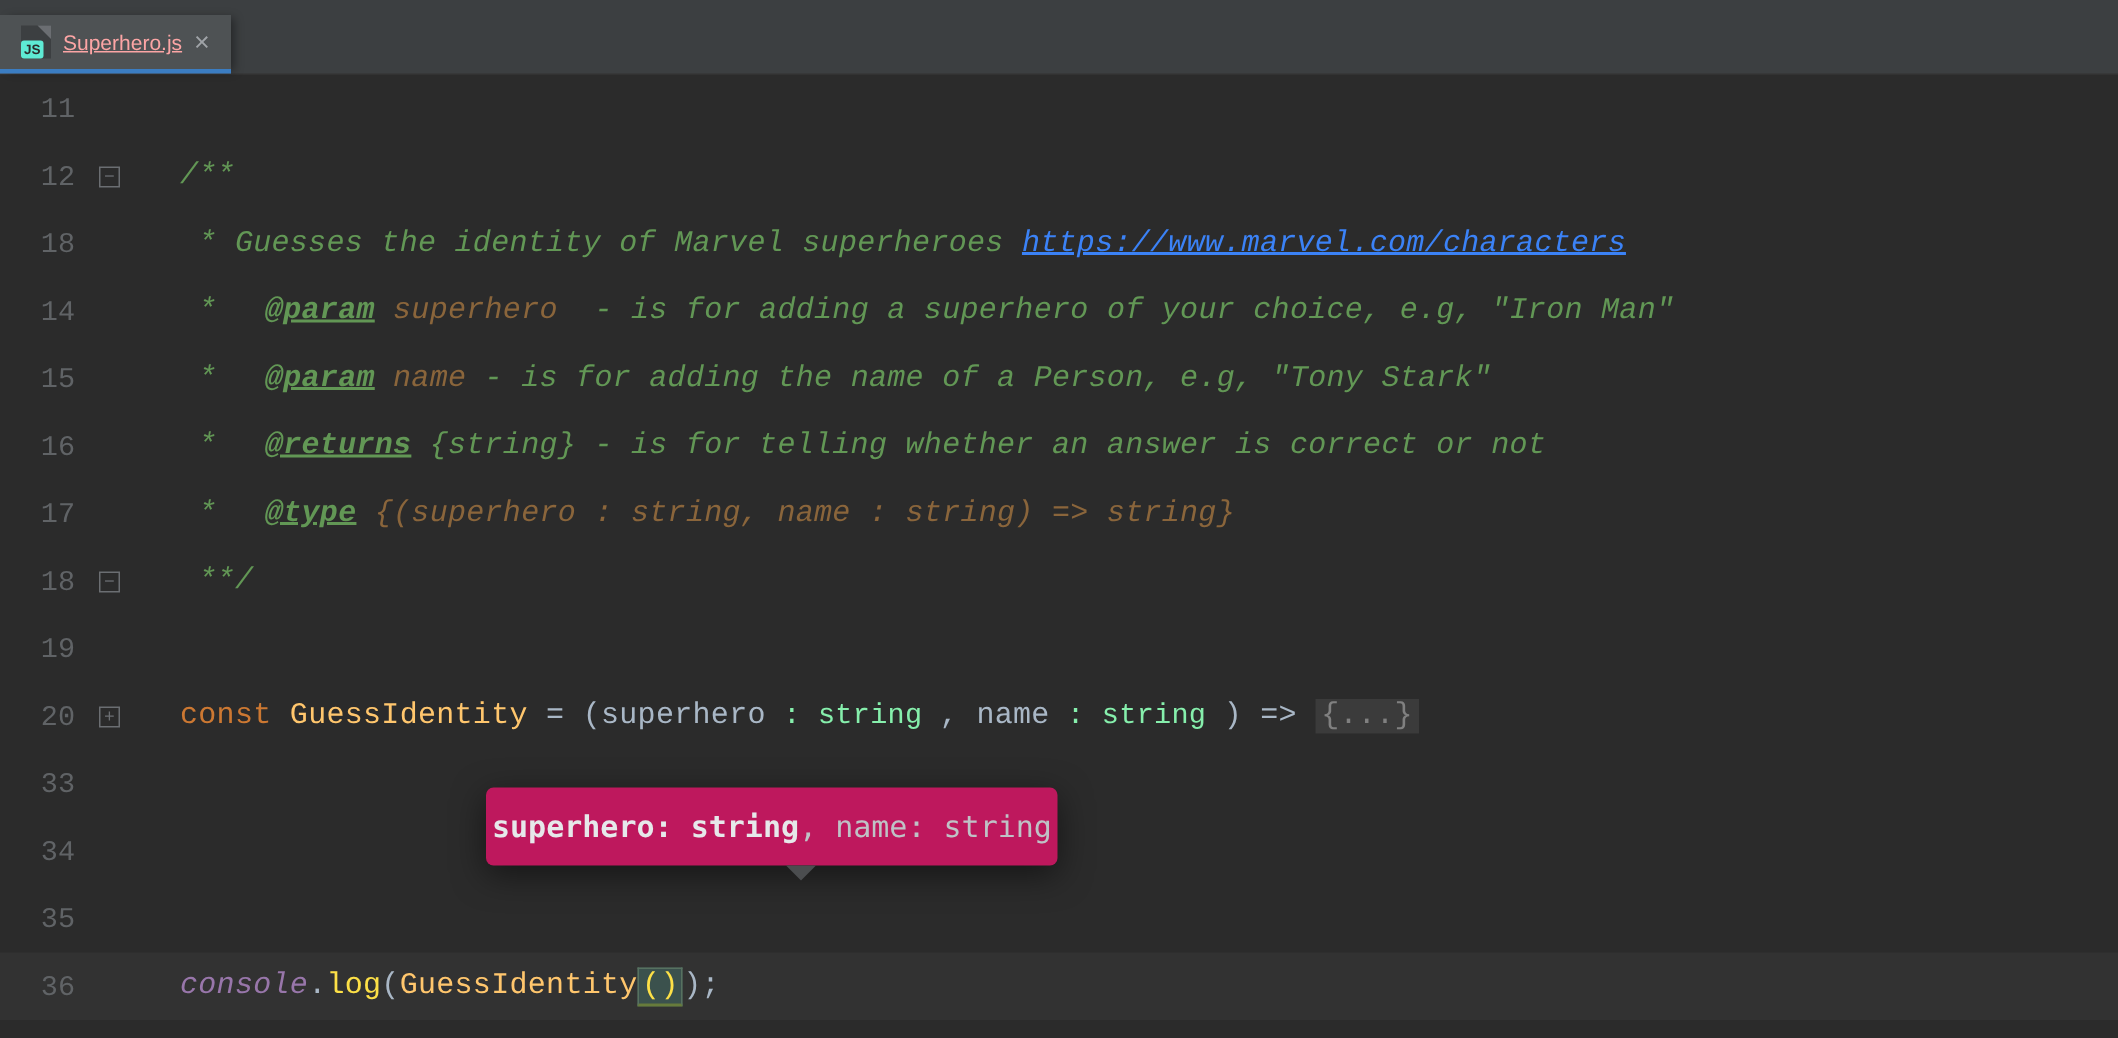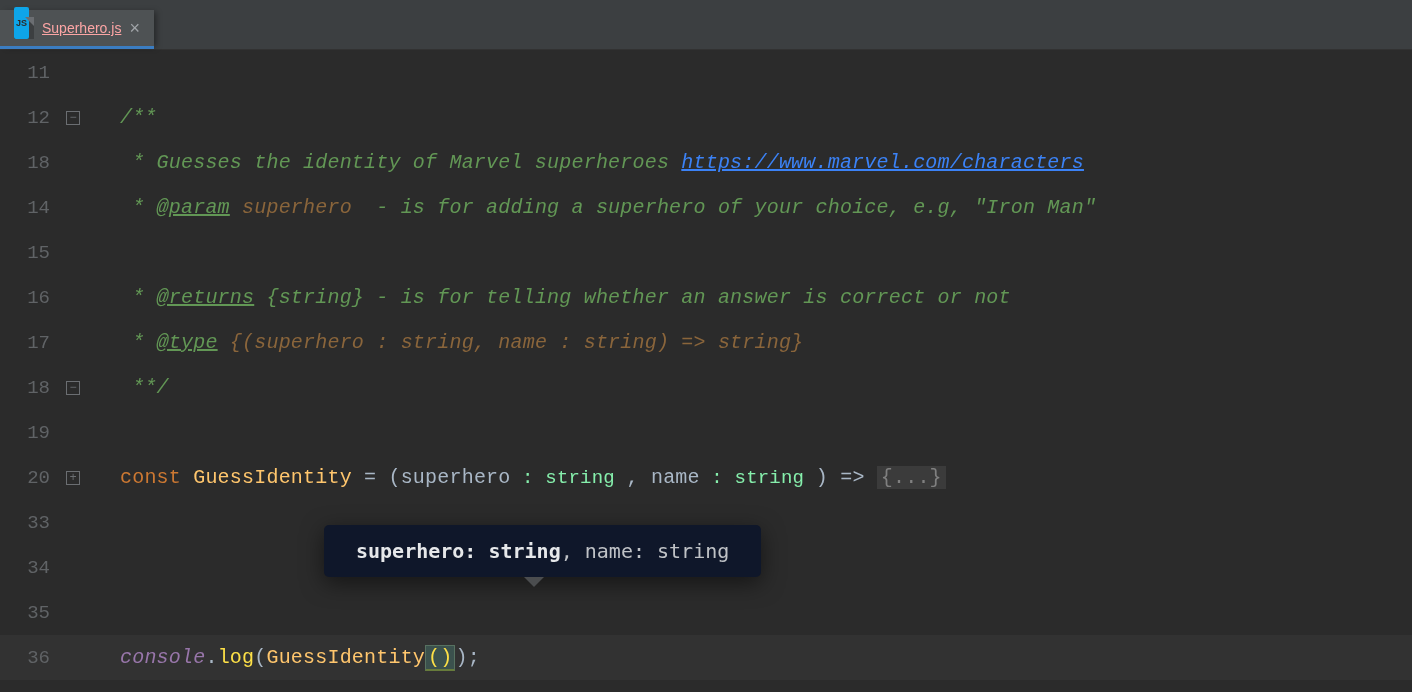--- a/index.html
+++ b/index.html
@@ -45,22 +45,22 @@
       font-size: 18px;
       font-family: sans-serif;
       cursor: pointer;
     }
     .js-icon {
       width: 20px; height: 22px; position: relative;
       background: #3c3f41;
       display: flex; align-items: flex-end; justify-content: flex-start;
     }
     .js-icon .badge {
-      font-size: 9px; background:#0ea5e9; color:#2b2b2b; font-weight:bold;
-      padding:11px 2px; border-radius:2px; font-family:sans-serif;
+      font-size: 9px; background:#5eead4; color:#2b2b2b; font-weight:bold;
+      padding:1px 2px; border-radius:2px; font-family:sans-serif;
     }
     .js-icon .dog {
       position:absolute; right:0; top:0; width:0; height:0;
       border-left:9px solid transparent; border-top:9px solid #6b6e72;
     }
 
     .editor {
       position: relative;
       height: calc(100% - 50px);
     }
@@ -93,45 +93,45 @@
     .content {
       flex: 1;
       white-space: pre;
       padding-left: 18px;
       letter-spacing: 0.2px;
       color:#a9b7c6;
     }
 
     .c-comment { color:#629755; font-style:italic; }
     .c-docstar { color:#629755; font-style:italic; }
-    .c-tag { color:#629755; font-style:italic; text-decoration: underline; font-weight:normal; }
+    .c-tag { color:#629755; font-style:italic; text-decoration: underline; font-weight:bold;margin-left:20px; }
     .c-link { color:#3b82f6; font-style:italic; text-decoration: underline; }
     .c-docparam { color:#8a653b; font-style:italic; }
     .c-doctype { color:#8a653b; font-style:italic; }
     .c-kw { color:#cc7832; }
     .c-fn { color:#ffc66d; }
     .c-plain{ color:#a9b7c6; }
     .c-hint { color:#86efac; font-style: normal; font-size:19px; }
     .c-fold { color:#808080; background:#3b3b3b; padding:0 4px; }
     .c-ident { color:#9876aa; font-style:italic; }
     .c-method { color:#fde047; }
 
     .caret-box {
       background:#3b514d; border:1px solid #577160; padding:0 2px;
       border-bottom:2px solid #677b3b;
     }
 
     .tooltip {
       position:absolute;
       left:324px; top:475px;
-      background:#0f172a;
+      background:#be185d;
       color:#bfc2c6;
       font-family: Menlo, monospace;
       font-size:20px;
-      padding:14px 32px;
+      padding:14px 4px;
       border-radius:5px;
       box-shadow:0 6px 22px rgba(0,0,0,.5);
     }
     .tooltip .arrow {
       position:absolute; bottom:-10px; left:200px;
       width:0;height:0;border-left:10px solid transparent;border-right:10px solid transparent;
       border-top:10px solid #4b4d4f;
     }
     .tooltip b { color:#e6e8ea; font-weight:bold; }
   </style>
@@ -175,20 +175,21 @@
 
   <div class="code-row">
     <div class="gutter">14</div>
     <div class="fold-col with-border"></div>
     <div class="content"><span class="c-docstar"> * </span><span class="c-tag">@param</span><span class="c-docparam"> </span><span class="c-docparam">superhero</span><span class="c-comment">  - is for adding a superhero of your choice, e.g, "Iron Man"</span></div>
   </div>
 
   <div class="code-row">
     <div class="gutter">15</div>
     <div class="fold-col with-border"></div>
+    <div class="content"><span class="c-docstar"> * </span><span class="c-tag">@param</span><span class="c-docparam"> </span><span class="c-docparam">name</span><span class="c-comment"> - is for adding the name of a Person, e.g, "Tony Stark"</span></div>
   </div>
 
   <div class="code-row">
     <div class="gutter">16</div>
     <div class="fold-col with-border"></div>
     <div class="content"><span class="c-docstar"> * </span><span class="c-tag">@returns</span><span class="c-comment"> {string} - is for telling whether an answer is correct or not</span></div>
   </div>
 
   <div class="code-row">
     <div class="gutter">17</div>

